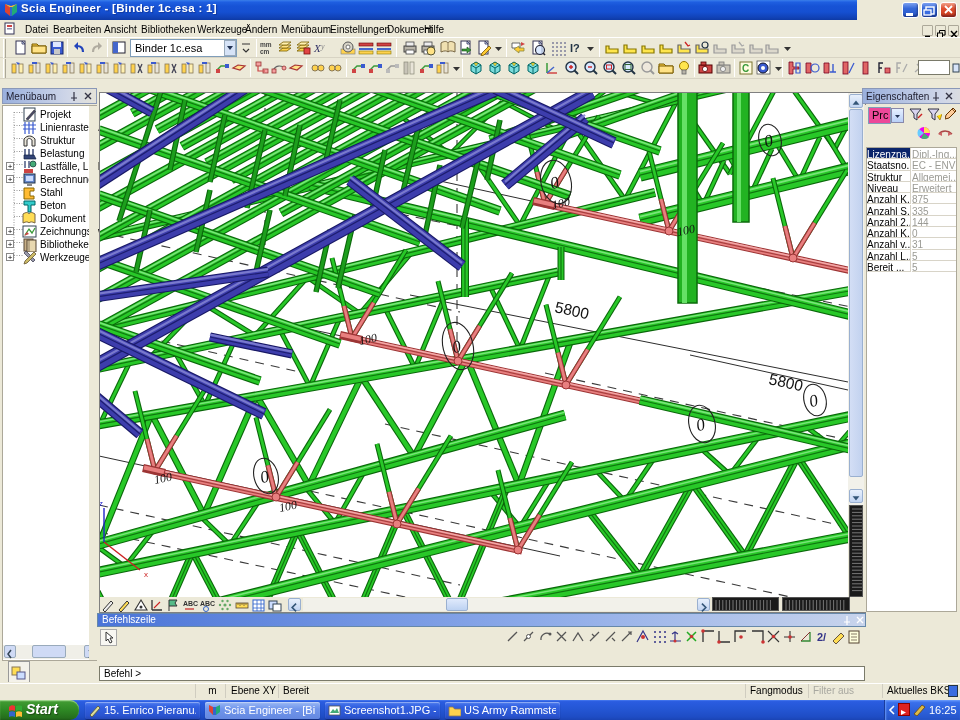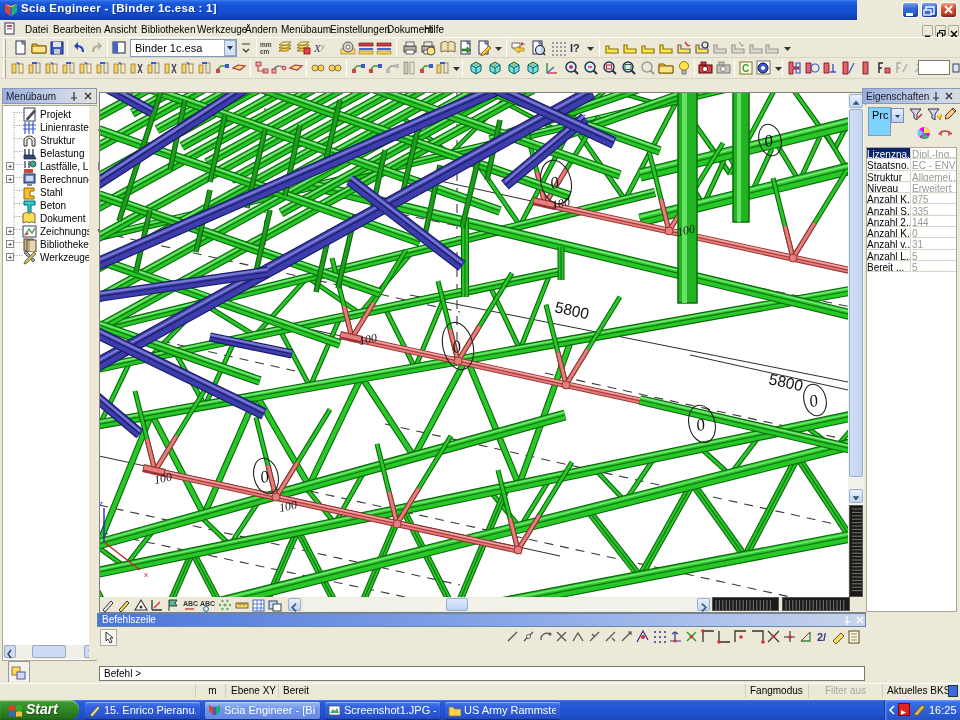--- a/index.html
+++ b/index.html
@@ -1254,21 +1254,21 @@
 <div style="position:absolute;left:862px;top:88px;width:115px;height:16px;background:linear-gradient(90deg,#9ab0dd,#cfd6e8 70%,#e4e2d8);border:1px solid #8a98b8">
     <span style="position:absolute;left:3px;top:2px;font:10px 'Liberation Sans';color:#223">Eigenschaften</span>
     <svg style="position:absolute;left:68px;top:2px" width="11" height="11">
       <path d="M5 1v6M2 7h6M5 7v3" stroke="#334" stroke-width="1.2" fill="none"></path>
     </svg>
     <svg style="position:absolute;left:81px;top:2px" width="11" height="11">
       <path d="M2 2l6 6M8 2L2 8" stroke="#334" stroke-width="1.4"></path>
     </svg>
   </div>
 <div style="position:absolute;left:865px;top:105px;width:93px;height:507px;background:#ece9d8"></div>
-<div style="position:absolute;left:868px;top:107px;width:23px;height:29px;background:#7dd3fc;border:1px solid #7f9db9;font:11px 'Liberation Sans';padding:1px 0 0 3px">Prc</div>
+<div style="position:absolute;left:868px;top:107px;width:23px;height:17px;background:#ec4899;border:1px solid #7f9db9;font:11px 'Liberation Sans';padding:1px 0 0 3px">Prc</div>
 <div style="position:absolute;left:891px;top:108px;width:13px;height:15px;background:linear-gradient(180deg,#e6f0ff,#b8d0f8);border:1px solid #88a"><svg width="11" height="13">
       <path d="M3 5l2.5 3L8 5z" fill="#235"></path>
     </svg></div>
 <svg style="position:absolute;left:909px;top:107px" width="15" height="16" viewBox="0 0 15 16">
     <path d="M1 2h11l-4 5v6l-3-2V7z" fill="#d8d4f0" stroke="#334" stroke-width="1"></path>
     <path d="M9 11l4-4" stroke="#c22" stroke-width="1.5"></path>
   </svg>
 <svg style="position:absolute;left:927px;top:107px" width="15" height="16" viewBox="0 0 15 16">
     <path d="M1 2h11l-4 5v6l-3-2V7z" fill="#d8d4f0" stroke="#334" stroke-width="1"></path>
     <path d="M10 9l3 4 2-6" fill="#fd0" stroke="#850" stroke-width="0.6"></path>
@@ -1412,21 +1412,21 @@
 <svg style="position:absolute;left:847.299999999999px;top:629px" width="15" height="15" viewBox="0 0 15 15">
     <rect x="2" y="2" width="10" height="12" fill="#ffd" stroke="#543" stroke-width="1"></rect>
     <path d="M4 5h6M4 8h6M4 11h6" stroke="#543" stroke-width="0.7"></path>
   </svg>
 <div style="position:absolute;left:99px;top:666px;width:766px;height:15px;background:#fff;border:1px solid #7a7a6a;font:10px 'Liberation Sans';color:#000;padding:1px 0 10px 4px">Befehl &gt;</div>
 <div style="position:absolute;left:0;top:683px;width:960px;height:17px;background:#ece9d8;border-top:1px solid #fff"></div>
 <div style="position:absolute;left:195px;top:684px;width:30px;height:14px;border-left:1px solid #d0cdc0;font:10px 'Liberation Sans';color:#000;text-align:center;padding:1px 0 0 4px;white-space:nowrap;overflow:hidden">m</div>
 <div style="position:absolute;left:225px;top:684px;width:52px;height:14px;border-left:1px solid #d0cdc0;font:10px 'Liberation Sans';color:#000;text-align:center;padding:1px 0 0 4px;white-space:nowrap;overflow:hidden">Ebene XY</div>
 <div style="position:absolute;left:278px;top:684px;width:42px;height:14px;border-left:1px solid #d0cdc0;font:10px 'Liberation Sans';color:#000;text-align:left;padding:1px 0 0 4px;white-space:nowrap;overflow:hidden">Bereit</div>
 <div style="position:absolute;left:745px;top:684px;width:62px;height:14px;border-left:1px solid #d0cdc0;font:10px 'Liberation Sans';color:#000;text-align:left;padding:1px 0 0 4px;white-space:nowrap;overflow:hidden">Fangmodus</div>
-<div style="position:absolute;left:808px;top:684px;width:58px;height:14px;border-left:1px solid #d0cdc0;font:10px 'Liberation Sans';color:#a8a8a0;text-align:right;padding:1px 0 0 4px;white-space:nowrap;overflow:hidden">Filter aus</div>
+<div style="position:absolute;left:808px;top:684px;width:58px;height:14px;border-left:1px solid #d0cdc0;font:10px 'Liberation Sans';color:#a8a8a0;text-align:left;padding:1px 0 0 4px;white-space:nowrap;overflow:hidden">Filter aus</div>
 <div style="position:absolute;left:882px;top:684px;width:66px;height:14px;border-left:1px solid #d0cdc0;font:10px 'Liberation Sans';color:#000;text-align:left;padding:1px 0 0 4px;white-space:nowrap;overflow:hidden">Aktuelles BKS</div>
 <div style="position:absolute;left:948px;top:685px;width:10px;height:12px;background:#3a6ce0;border:1px solid #234"></div>
 <div style="position:absolute;left:0;top:700px;width:960px;height:20px;background:linear-gradient(180deg,#4a7cf0 0%,#2a5ce0 8%,#2456d4 45%,#1e4cc4 85%,#1a44b4 100%)"></div>
 <div style="position:absolute;left:0;top:700px;width:79px;height:20px;border-radius:0 9px 9px 0;background:linear-gradient(180deg,#7eba6c 0%,#3f9a31 10%,#2e8824 50%,#256e1c 90%,#1d5a16 100%);box-shadow:inset 0 1px 1px #a0d890">
     <svg style="position:absolute;left:8px;top:3px" width="15" height="15" viewBox="0 0 15 15">
       <path d="M1 4c2-2 4-2 6-1v5C5 7 3 7 1 8z" fill="#e33"></path>
       <path d="M8 3c2-1 4-1 6 0v5c-2-1-4-1-6 0z" fill="#3a3"></path>
       <path d="M1 9c2-1 4-1 6 0v5c-2-1-4-1-6 0z" fill="#36c"></path>
       <path d="M8 9c2-1 4-1 6 0v5c-2-1-4-1-6 0z" fill="#fb3"></path>
     </svg>

